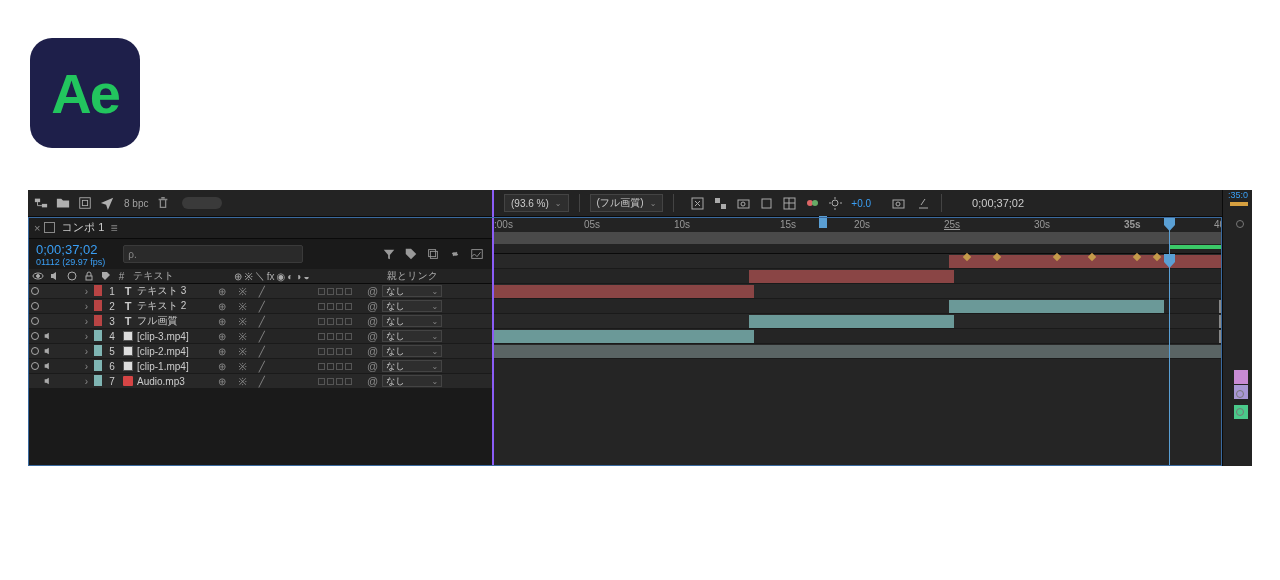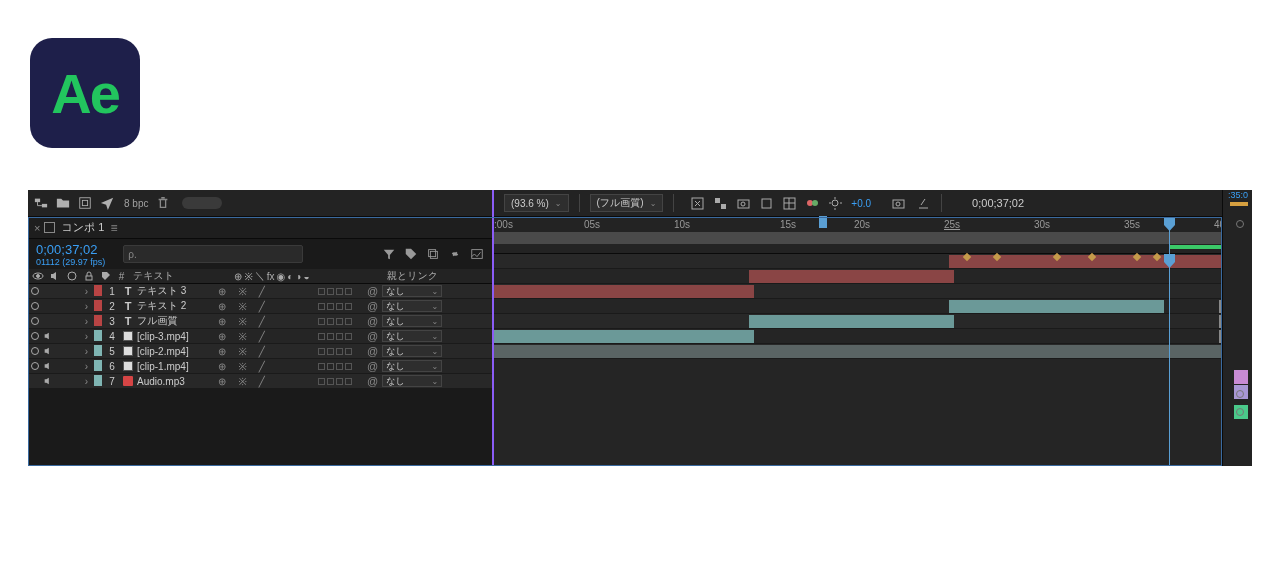--- a/index.html
+++ b/index.html
@@ -548,21 +548,21 @@
 
     <div class="ruler">
       <div class="ruler-ticks" id="ruler-ticks">
           <span class="tick" style="left: 0px;">:00s</span>
           <span class="tick" style="left: 90px;">05s</span>
           <span class="tick" style="left: 180px;">10s</span>
           <span class="tick" style="left: 270px; margin-left: 16px;">15s</span>
           <span class="tick" style="left: 360px;">20s</span>
           <span class="tick" style="left: 450px; text-decoration: underline;">25s</span>
           <span class="tick" style="left: 540px;">30s</span>
-          <span class="tick" style="left: 630px;">35s</span>
+          <span class="tick" style="left: 630px; font-weight: bold;">35s</span>
           <span class="tick" style="left: 720px;">40s</span>
         </div>
       <div class="work-area">
         <div class="work-bar" id="work-bar" style="left: 0px; width: 735px;"></div>
         <div class="wa-marker" id="wa-marker" style="left: 325px;"></div>
       </div>
       <div class="green-marker" id="green-marker" style="left: 675px; width: 60px;"></div>
     <div class="playhead" style="left: 675px; top: 0px; height: 37px;">
         <div class="playhead-head"><svg viewBox="0 0 11 16">
               <path d="M0 0h11v8l-5.5 6L0 8z" fill="#5a9fd4"></path>

